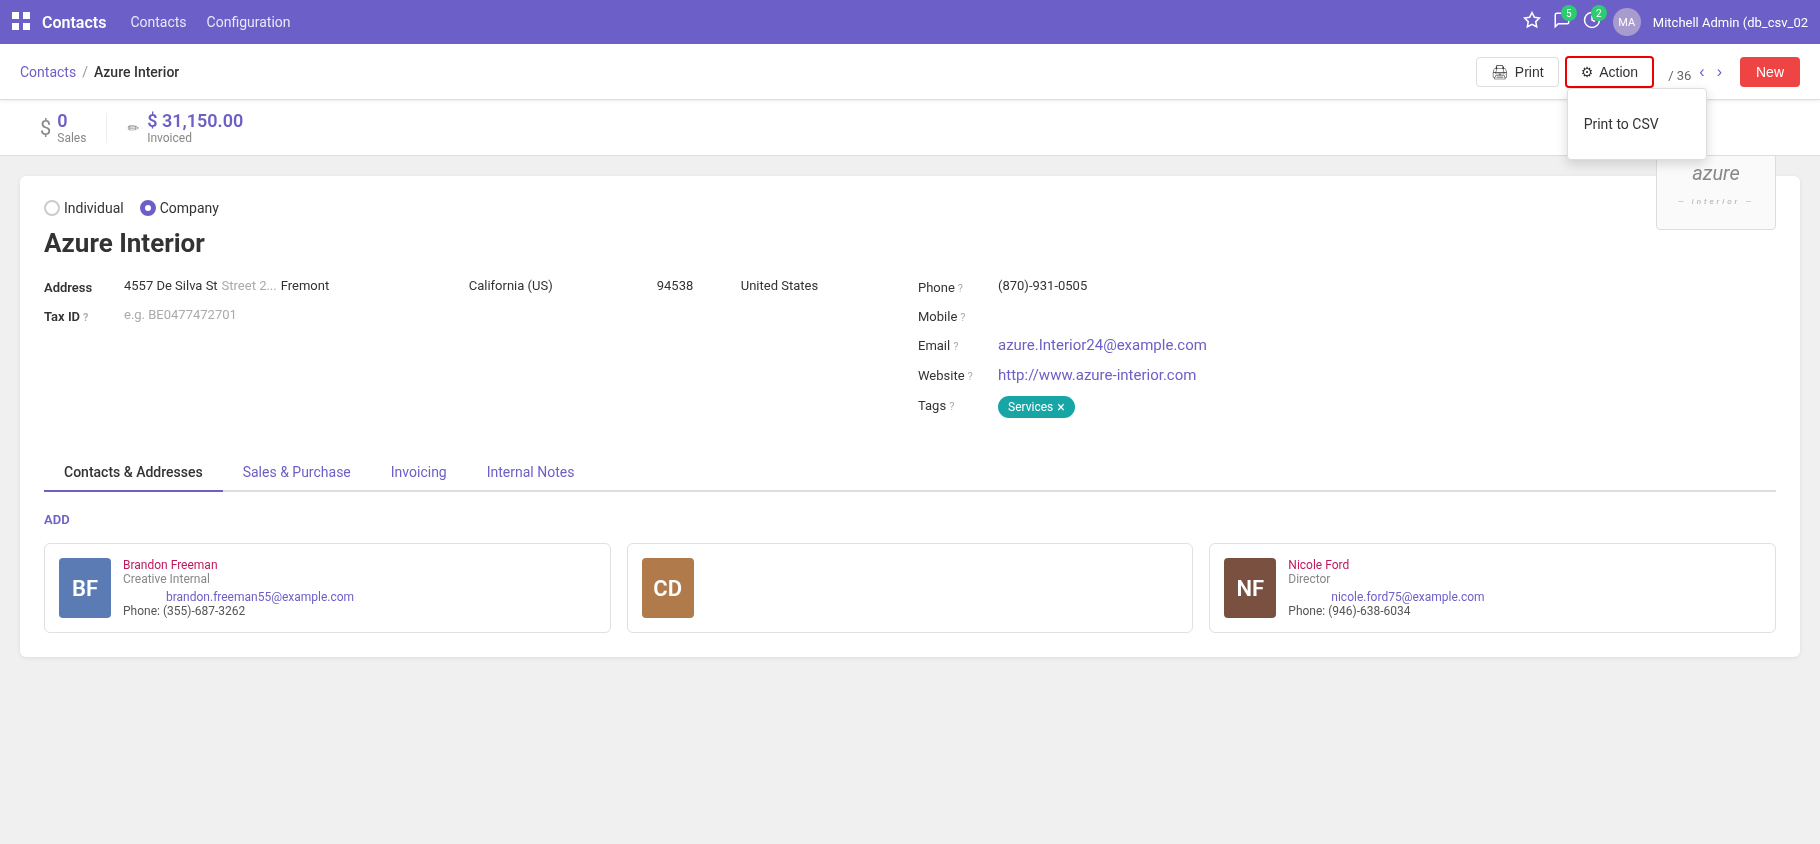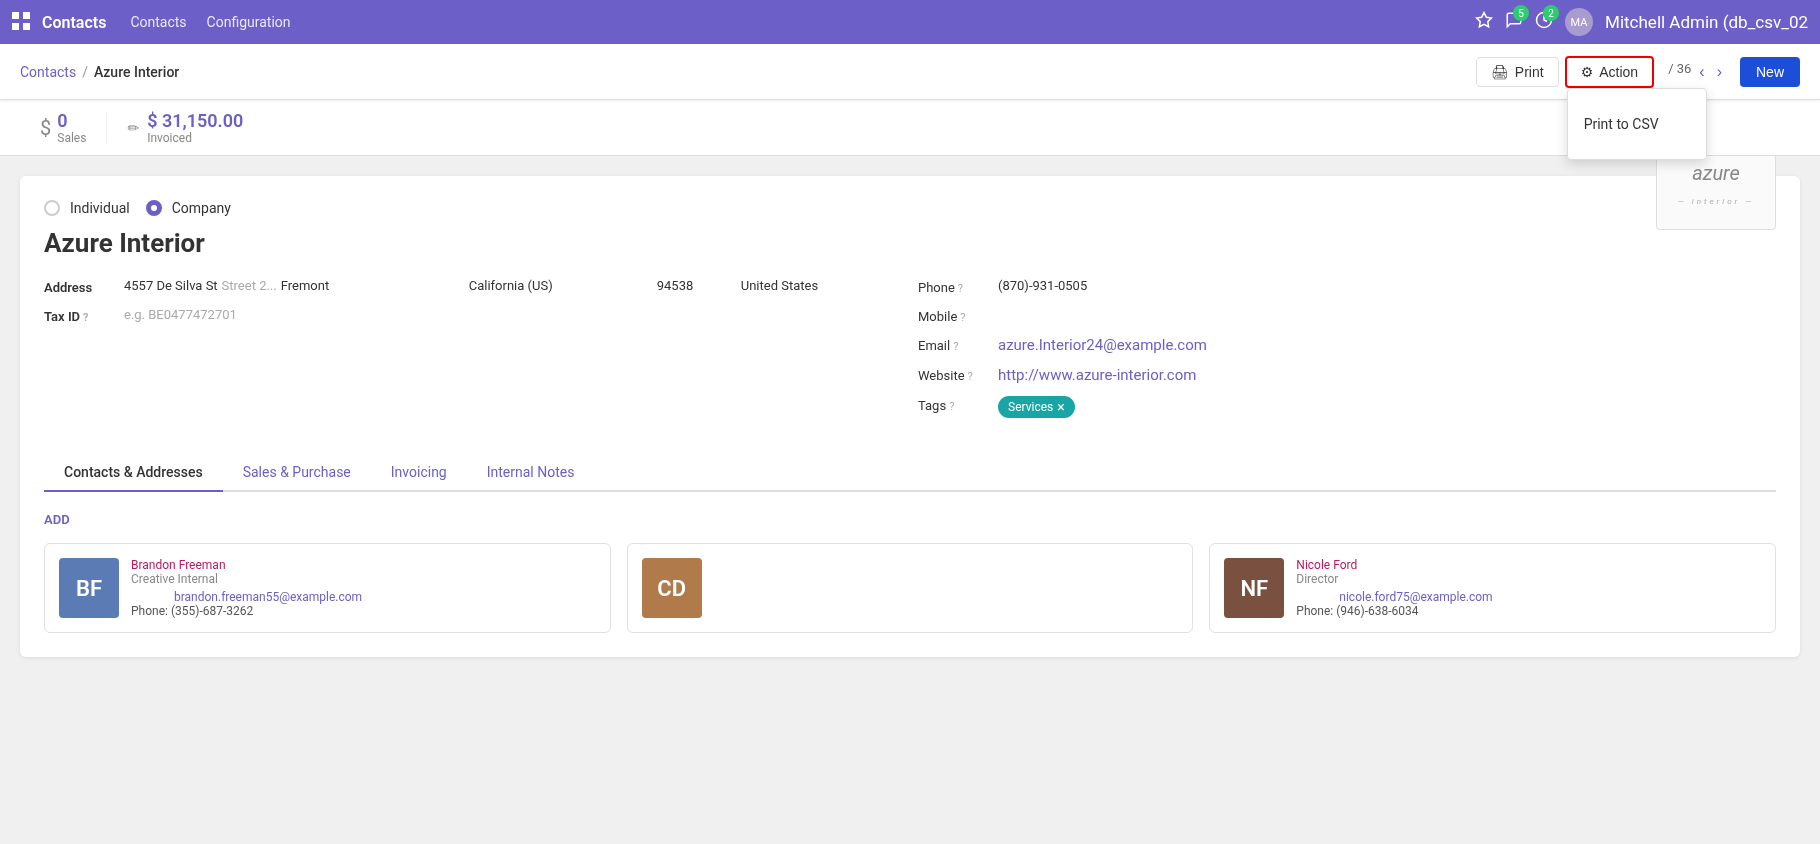--- a/index.html
+++ b/index.html
@@ -18,21 +18,21 @@
       z-index: 100;
     }
     .topnav-grid-icon { margin-right: 12px; cursor: pointer; }
     .topnav-app-name { font-size: 16px; font-weight: 600; margin-right: 24px; }
     .topnav-menu { display: flex; gap: 20px; }
     .topnav-menu-item { color: rgba(255,255,255,0.85); cursor: pointer; font-size: 14px; }
     .topnav-right { margin-left: auto; display: flex; align-items: center; gap: 12px; }
     .topnav-icon-btn { color: white; cursor: pointer; font-size: 16px; position: relative; }
     .badge { background: #2ecc71; color: white; font-size: 10px; border-radius: 50%; width: 16px; height: 16px; display: flex; align-items: center; justify-content: center; position: absolute; top: -6px; right: -6px; }
     .topnav-avatar { width: 28px; height: 28px; border-radius: 50%; background: #a89ccf; display: flex; align-items: center; justify-content: center; font-size: 11px; color: white; }
-    .topnav-username { color: white; font-size: 17px; }
+    .topnav-username { color: white; font-size: 13px; }
 
     
     .actionbar {
       background: white;
       height: 56px;
       display: flex;
       align-items: center;
       padding: 0 20px;
       border-bottom: 1px solid #ddd;
       position: fixed;
@@ -66,24 +66,24 @@
       padding: 19px 0;
       margin-top: 2px;
     }
     .dropdown-item {
       padding: 8px 16px;
       cursor: pointer;
       font-size: 14px;
       color: #333;
     }
     .action-wrapper { position: relative; border: 2px solid #e00; border-radius: 4px; }
-    .pager { display: flex; align-items: flex-start; gap: 4px; font-size: 13px; color: #666; margin: 0 8px; }
+    .pager { display: flex; align-items: flex-end; gap: 4px; font-size: 13px; color: #666; margin: 0 8px; }
     .pager-btn { border: none; background: none; cursor: pointer; color: #6c5fc7; font-size: 16px; padding: 2px 4px; }
     .btn-new {
-      background: #1d4ed8; color: white;
+      background: #ef4444; color: white;
       border: none; border-radius: 4px;
       padding: 7px 16px; cursor: pointer;
       font-size: 14px; font-weight: 500;
     }
 
     
     .statbar {
       background: white;
       height: 56px;
       display: flex;
@@ -107,21 +107,21 @@
     }
     .record-card {
       background: white;
       border-radius: 6px;
       box-shadow: 0 1px 4px rgba(0,0,0,0.08);
       padding: 24px;
     }
 
     
     .type-toggle { display: flex; align-items: center; gap: 16px; margin-bottom: 12px; }
-    .radio-label { display: flex; align-items: flex-end; gap: 10px; cursor: pointer; font-size: 14px; }
+    .radio-label { display: flex; align-items: flex-end; gap: 4px; cursor: pointer; font-size: 14px; }
     .radio-circle {
       width: 16px; height: 16px; border-radius: 50%;
       border: 2px solid #ccc; display: flex; align-items: center; justify-content: center;
     }
     .radio-circle.selected { border-color: #6c5fc7; background: #6c5fc7; }
     .radio-circle.selected::after { content: ''; width: 6px; height: 6px; border-radius: 50%; background: white; }
 
     .company-name { font-size: 26px; font-weight: 700; color: #333; margin-bottom: 20px; }
     
     .logo-box {
@@ -177,21 +177,21 @@
     .contact-card {
       border: 1px solid #e0e0e0;
       border-radius: 6px;
       padding: 14px;
       display: flex;
       align-items: flex-start;
       gap: 12px;
       background: white;
     }
     .contact-avatar {
-      width: 60px; height: 60px; border-radius: 4px;
+      width: 52px; height: 60px; border-radius: 4px;
       object-fit: cover; background: #ddd;
       flex-shrink: 0;
       overflow: hidden;
       display: flex; align-items: center; justify-content: center;
       font-size: 22px;
     }
     .contact-info { flex: 1; }
     .contact-name { font-weight: 400; font-size: 12px; color: #be185d; }
     .contact-title { font-size: 12px; color: #888; margin-bottom: 4px; }
     .contact-email { font-size: 12px; color: #6c5fc7; margin-left: 43px; }

